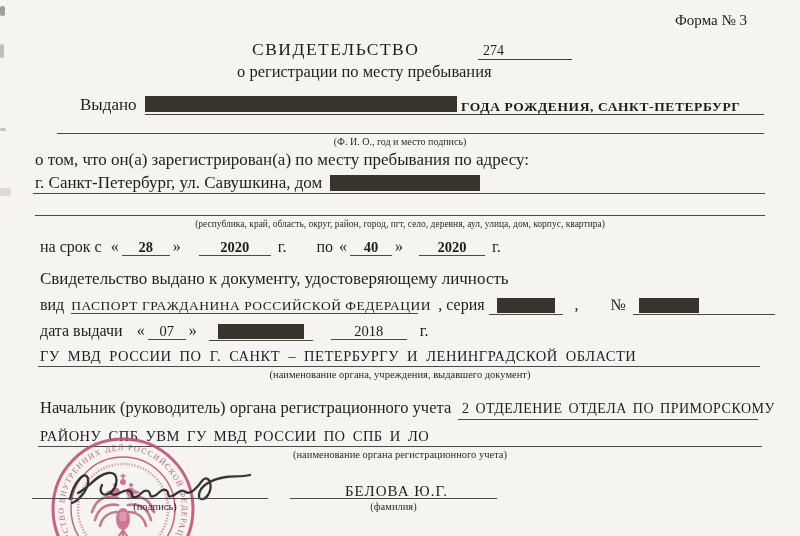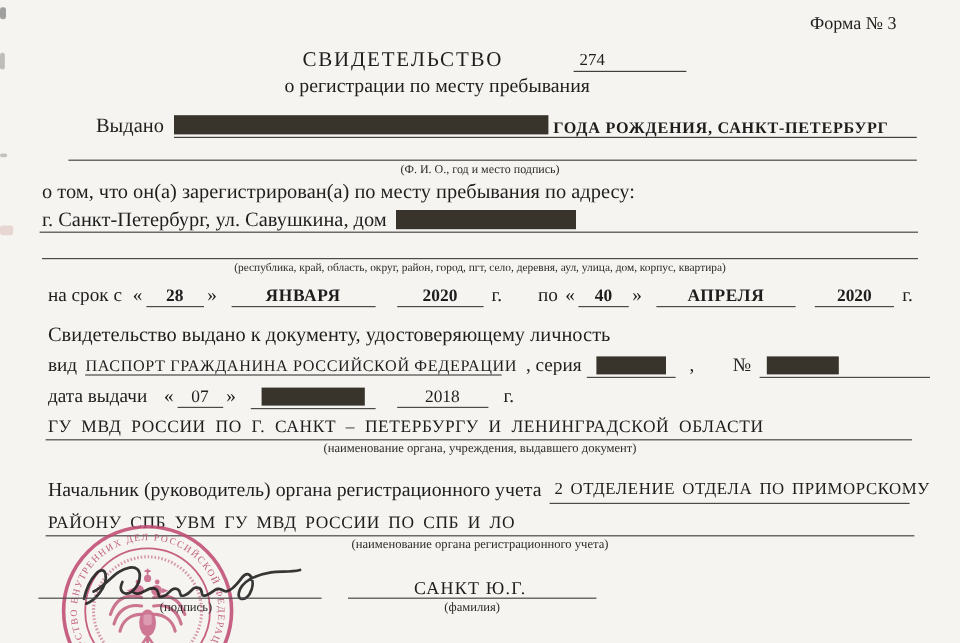--- a/index.html
+++ b/index.html
@@ -52,28 +52,26 @@
 <div class="redact" style="left:330px;top:175px;width:150px;height:16px;"></div>
 
 <div class="rule" style="left:35px;top:215px;width:730px;"></div>
 <div class="abs small center" style="left:0;top:219px;width:800px;font-size:9.5px;">(республика, край, область, округ, район, город, пгт, село, деревня, аул, улица, дом, корпус, квартира)</div>
 
 <div class="abs" style="left:40px;top:238px;font-size:16px;display:flex;align-items:baseline;">
   <span>на срок с</span>
   <span style="margin-left:9px;">«</span>
   <span class="blank bold" style="width:48px;font-size:14.5px;margin-left:3px;">28</span>
   <span style="margin-left:3px;">»</span>
-  <span class="blank bold" style="width:120px;font-size:14.5px;margin-left:12px;letter-spacing:.5px;">ЯНВАРЯ</span>
   <span class="blank bold" style="width:72px;font-size:14.5px;margin-left:18px;">2020</span>
   <span style="margin-left:7px;">г.</span>
   <span style="margin-left:30px;">по</span>
   <span style="margin-left:6px;">«</span>
   <span class="blank bold" style="width:42px;font-size:14.5px;margin-left:3px;">40</span>
   <span style="margin-left:3px;">»</span>
-  <span class="blank bold" style="width:116px;font-size:14.5px;margin-left:12px;letter-spacing:.5px;">АПРЕЛЯ</span>
   <span class="blank bold" style="width:66px;font-size:14.5px;margin-left:16px;">2020</span>
   <span style="margin-left:7px;">г.</span>
 </div>
 
 <div class="abs" style="left:40px;top:269px;font-size:17px;">Свидетельство выдано к документу, удостоверяющему личность</div>
 
 <div class="abs" style="left:40px;top:296px;font-size:16px;display:flex;align-items:baseline;">
   <span>вид</span>
   <span class="blank caps" style="width:347px;font-size:13.5px;margin-left:7px;">ПАСПОРТ ГРАЖДАНИНА РОССИЙСКОЙ ФЕДЕРАЦИИ</span>
   <span style="margin-left:20px;">, серия</span>
@@ -152,15 +150,15 @@
   <g fill="none" stroke="#252525" stroke-width="2.3" stroke-linecap="round" opacity=".92">
     <path d="M8,36 C12,18 24,6 26,16 C28,26 16,38 10,40"></path>
     <path d="M16,30 C28,24 34,12 46,10 C58,8 56,24 48,30 C42,34 36,30 40,22"></path>
     <path d="M48,30 C54,36 62,24 68,28 C72,31 68,36 74,34 C80,32 80,26 86,28 C90,30 86,35 92,33 C98,31 98,25 104,27 C108,29 104,35 110,33 C116,31 118,25 124,29 C128,32 134,26 140,18 C146,10 152,22 146,32 C142,38 134,38 138,28 C142,20 152,16 164,14 C172,13 180,14 188,12"></path>
   </g>
 </svg>
 
 <div class="rule" style="left:32px;top:498px;width:236px;"></div>
 <div class="abs small center" style="left:100px;top:501px;width:110px;font-size:10.5px;">(подпись)</div>
 
-<div class="abs" style="left:345px;top:483px;font-size:15px;letter-spacing:1px;">САНКТ Ю.Г.</div>
+<div class="abs" style="left:345px;top:483px;font-size:15px;letter-spacing:1px;">БЕЛОВА Ю.Г.</div>
 <div class="rule" style="left:290px;top:498px;width:207px;"></div>
 <div class="abs small center" style="left:290px;top:501px;width:207px;font-size:10.5px;">(фамилия)</div>
 
 </body></html>

